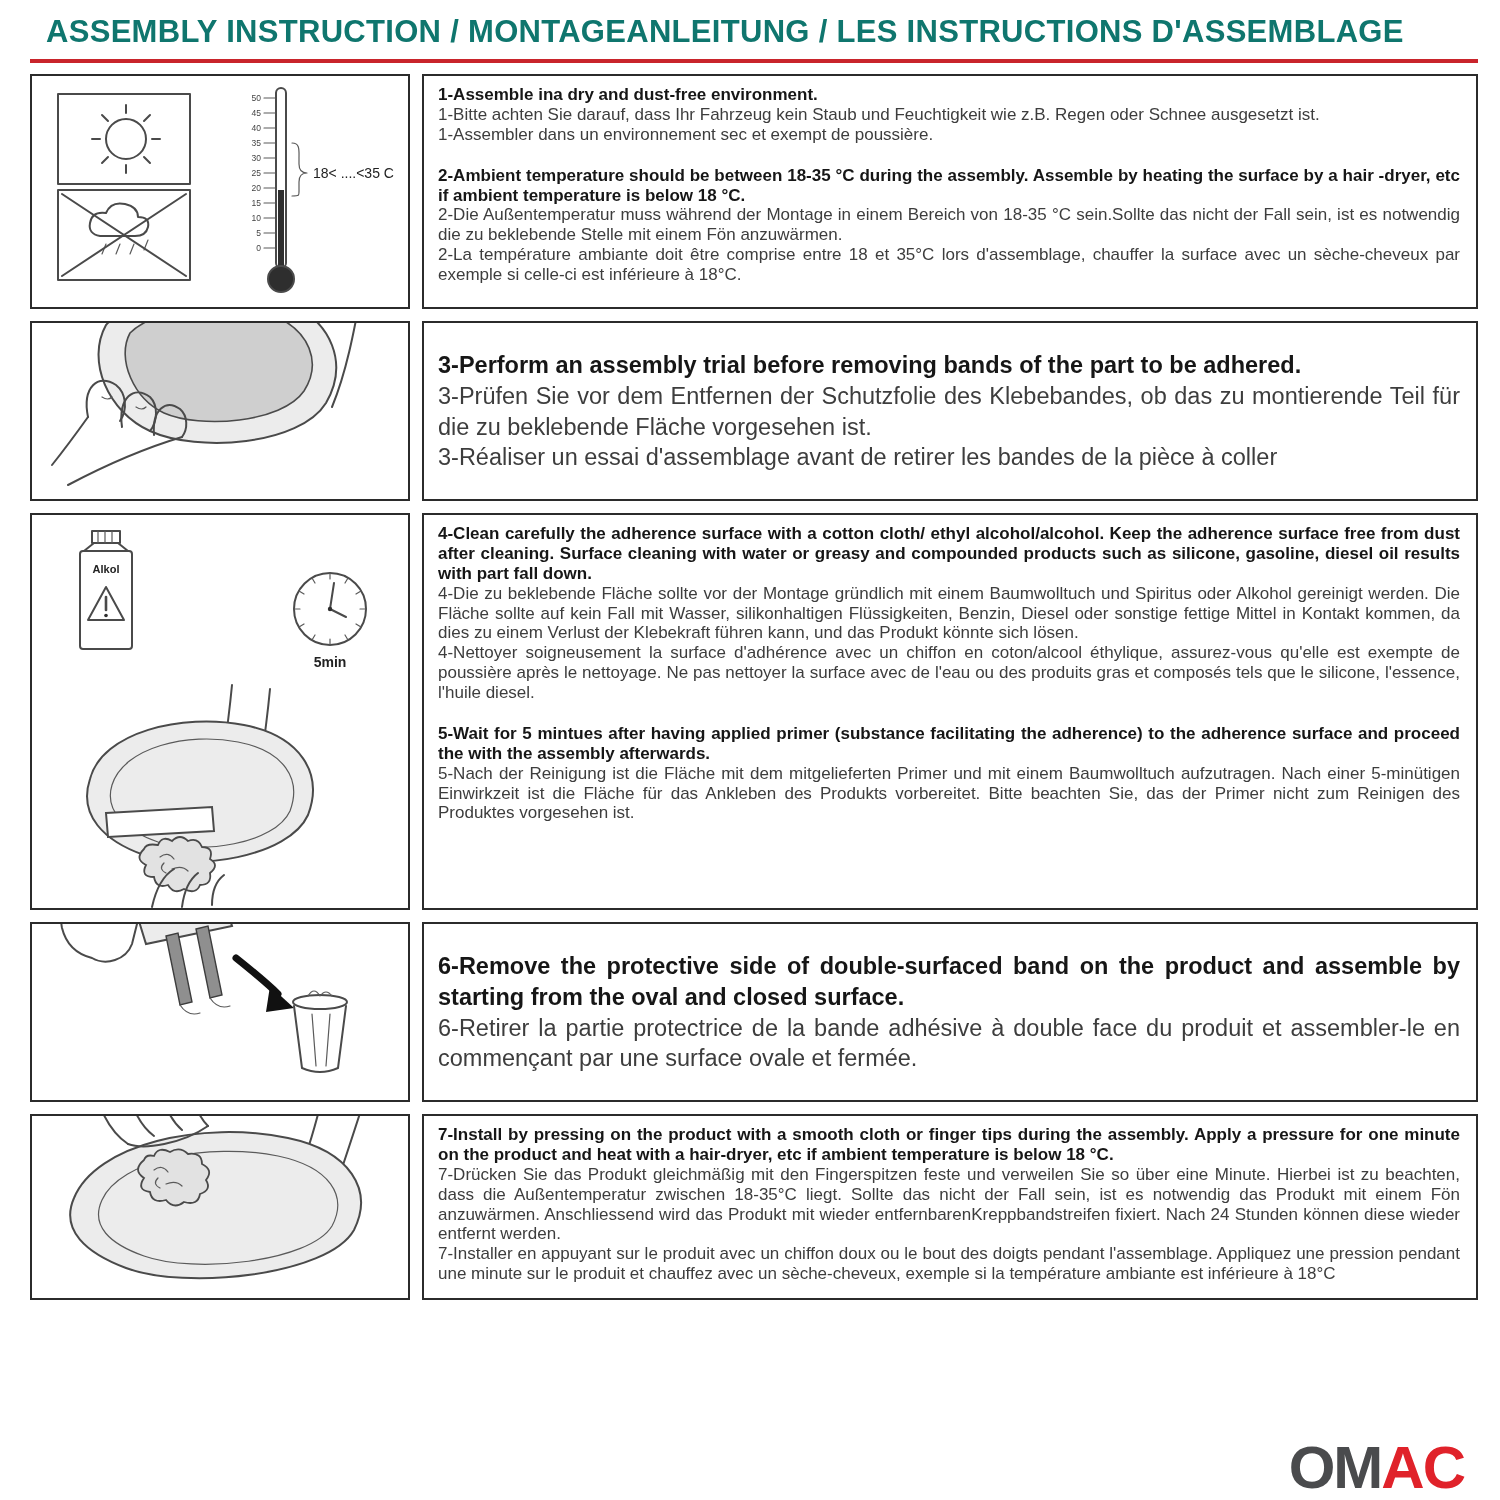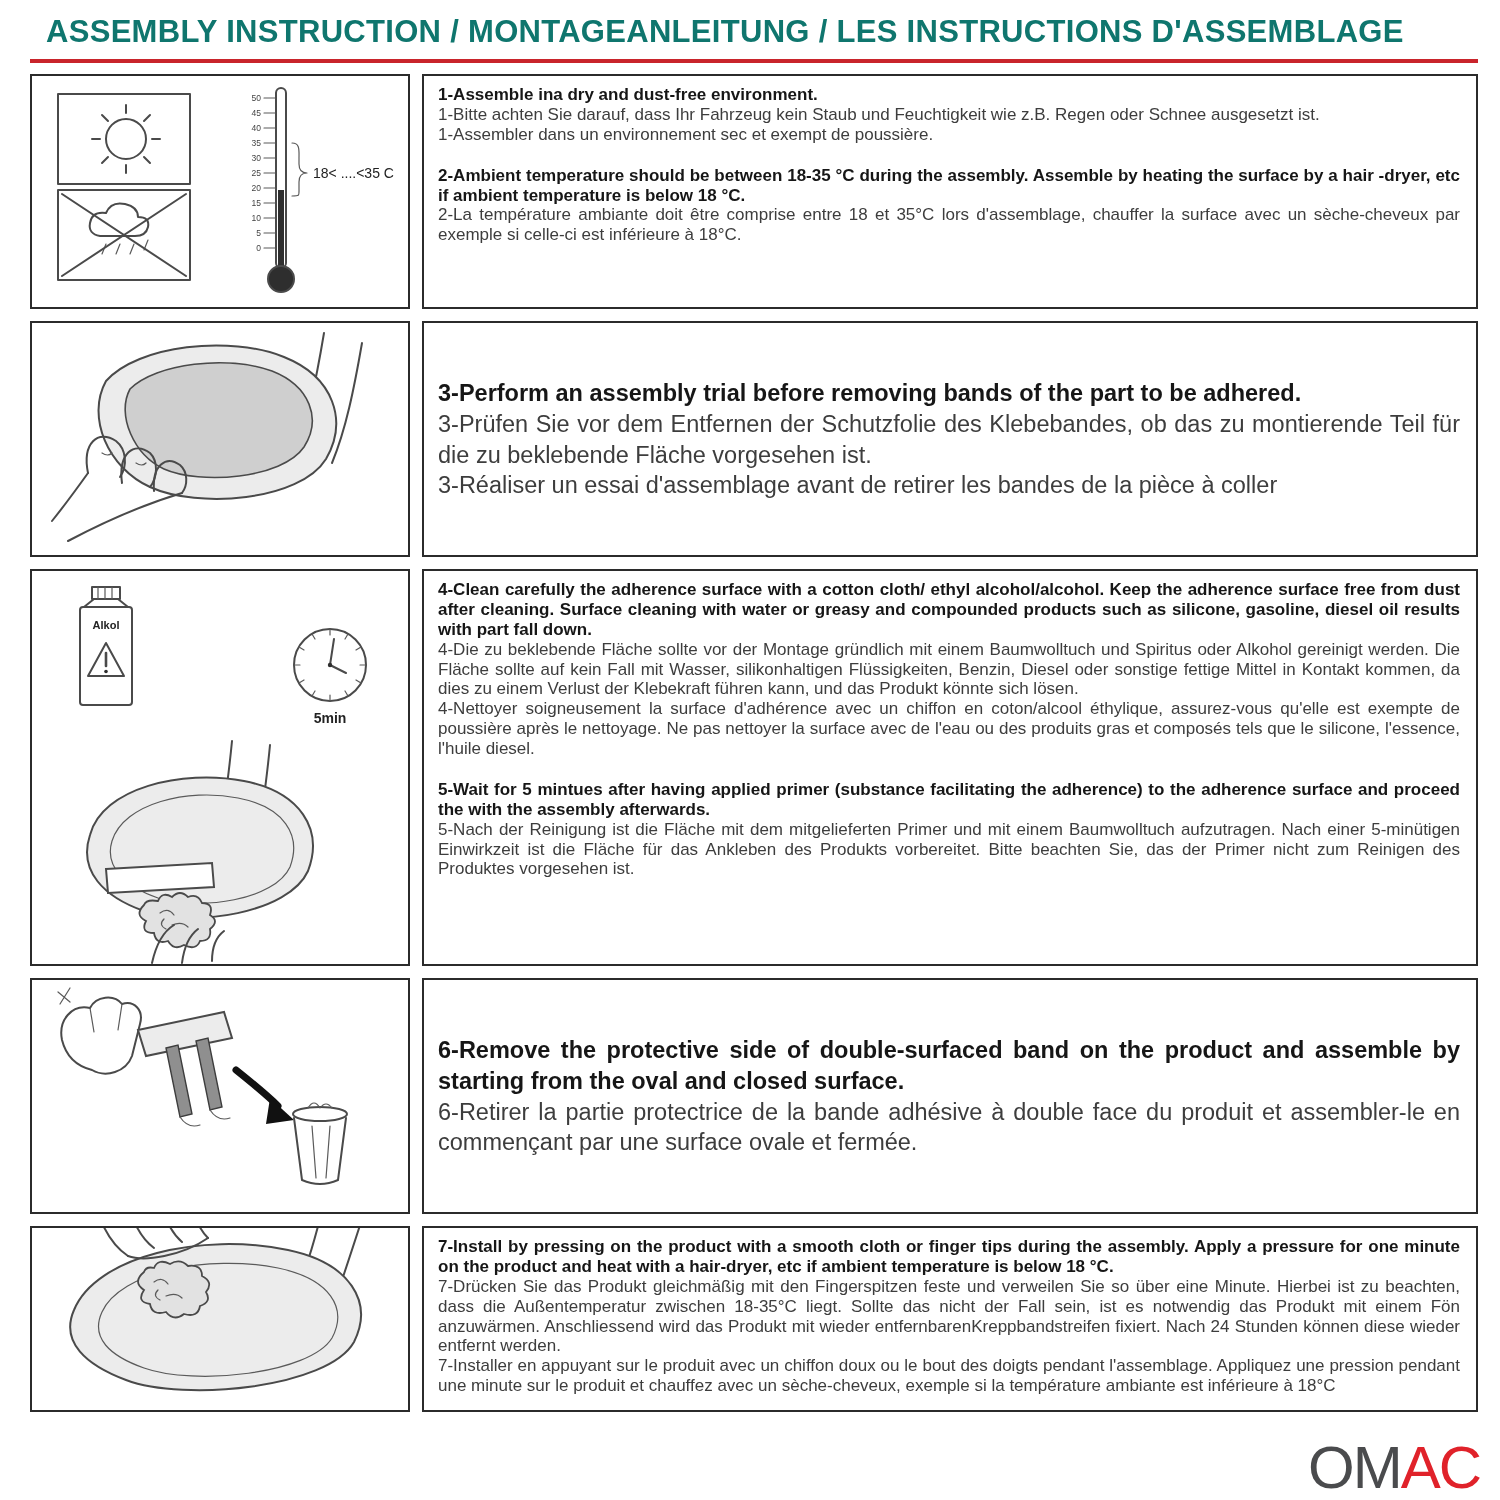--- a/index.html
+++ b/index.html
@@ -16,21 +16,21 @@
     color:#0f766e;
     font-size:31px;
     font-weight:bold;
     letter-spacing:.3px;
     padding:6px 0 9px 16px;
     white-space:nowrap;
   }
   .title-rule { height:4px; background:#c9242b; margin-bottom:11px; }
 
   .row { display:flex; gap:12px; margin-bottom:12px; align-items:stretch; }
-  .h235 { height:235px; } .h236 { height:236px; } .h397 { height:397px; } .h256 { height:186px; }
+  .h235 { height:235px; } .h236 { height:180px; } .h397 { height:397px; } .h256 { height:186px; }
 
   .illus-box {
     width:380px; flex:0 0 380px;
     border:2px solid #2b2b2b;
     background:#fff;
     display:flex; align-items:flex-end; justify-content:center;
     overflow:hidden;
   }
   .text-box {
     flex:1;
@@ -59,22 +59,22 @@
   .fill-grayC { fill:#e2e2e2; stroke:#4a4a4a; stroke-width:1.8; }
   .fill-band  { fill:#8f8f8f; stroke:#3d3d3d; stroke-width:1.4; }
   .fill-white { fill:#ffffff; stroke:#4a4a4a; stroke-width:2; }
   svg text { font-family:"Liberation Sans", sans-serif; fill:#333; }
   .tick-label { font-size:8.5px; fill:#444; }
   .svg-label  { font-size:14px; fill:#222; }
   .svg-label-b{ font-size:14px; font-weight:bold; fill:#222; }
   .bottle-label{ font-size:11px; font-weight:bold; fill:#222; }
 
   .logo {
-    position:absolute; right:20px; bottom:2px;
-    font-size:60px; font-weight:normal; letter-spacing:-2px; line-height:1;
+    position:absolute; right:36px; bottom:2px;
+    font-size:60px; font-weight:bold; letter-spacing:-2px; line-height:1;
     background:#fff; padding-left:8px;margin-top:16px;
   }
   .logo .dark { color:#4a4b4d; }
   .logo .red  { color:#e0222a; }
 </style>
 </head>
 <body>
 
 <div class="page">
 
@@ -115,20 +115,21 @@
           <path class="lnt" d="M260,65 C268,65 267,72 267,80 L267,86 C267,93 270,95 275,95 C270,95 267,97 267,104 L267,110 C267,118 268,118 260,118"></path>
           <text x="281" y="100" class="svg-label">18&lt; ....&lt;35 C</text>
         </g>
       </svg>
     </div>
     <div class="text-box text-small">
       <p class="b">1-Assemble ina dry and dust-free environment.</p>
       <p>1-Bitte achten Sie darauf, dass Ihr Fahrzeug kein Staub und Feuchtigkeit wie z.B. Regen oder Schnee ausgesetzt ist.</p>
       <p>1-Assembler dans un environnement sec et exempt de poussière.</p>
       <p class="b gap">2-Ambient temperature should be between 18-35 °C  during the assembly. Assemble by heating the surface by a hair -dryer, etc if ambient temperature is below 18 °C.</p>
+      <p>2-Die Außentemperatur muss während der Montage in einem Bereich von 18-35 °C  sein.Sollte das nicht der Fall sein, ist es notwendig die zu beklebende Stelle mit einem Fön anzuwärmen.</p>
       <p>2-La température ambiante doit être comprise entre 18 et 35°C lors d'assemblage, chauffer la surface avec un sèche-cheveux par exemple si celle-ci est inférieure à 18°C.</p>
     </div>
   </section>
 
   <section class="row h236">
     <div class="illus-box">
       <svg width="376" height="230" viewBox="0 0 376 230">
         <g>
           <path class="ln" d="M292,8 C284,56 276,96 264,128 M330,18 C322,64 314,104 300,138"></path>
         </g>

